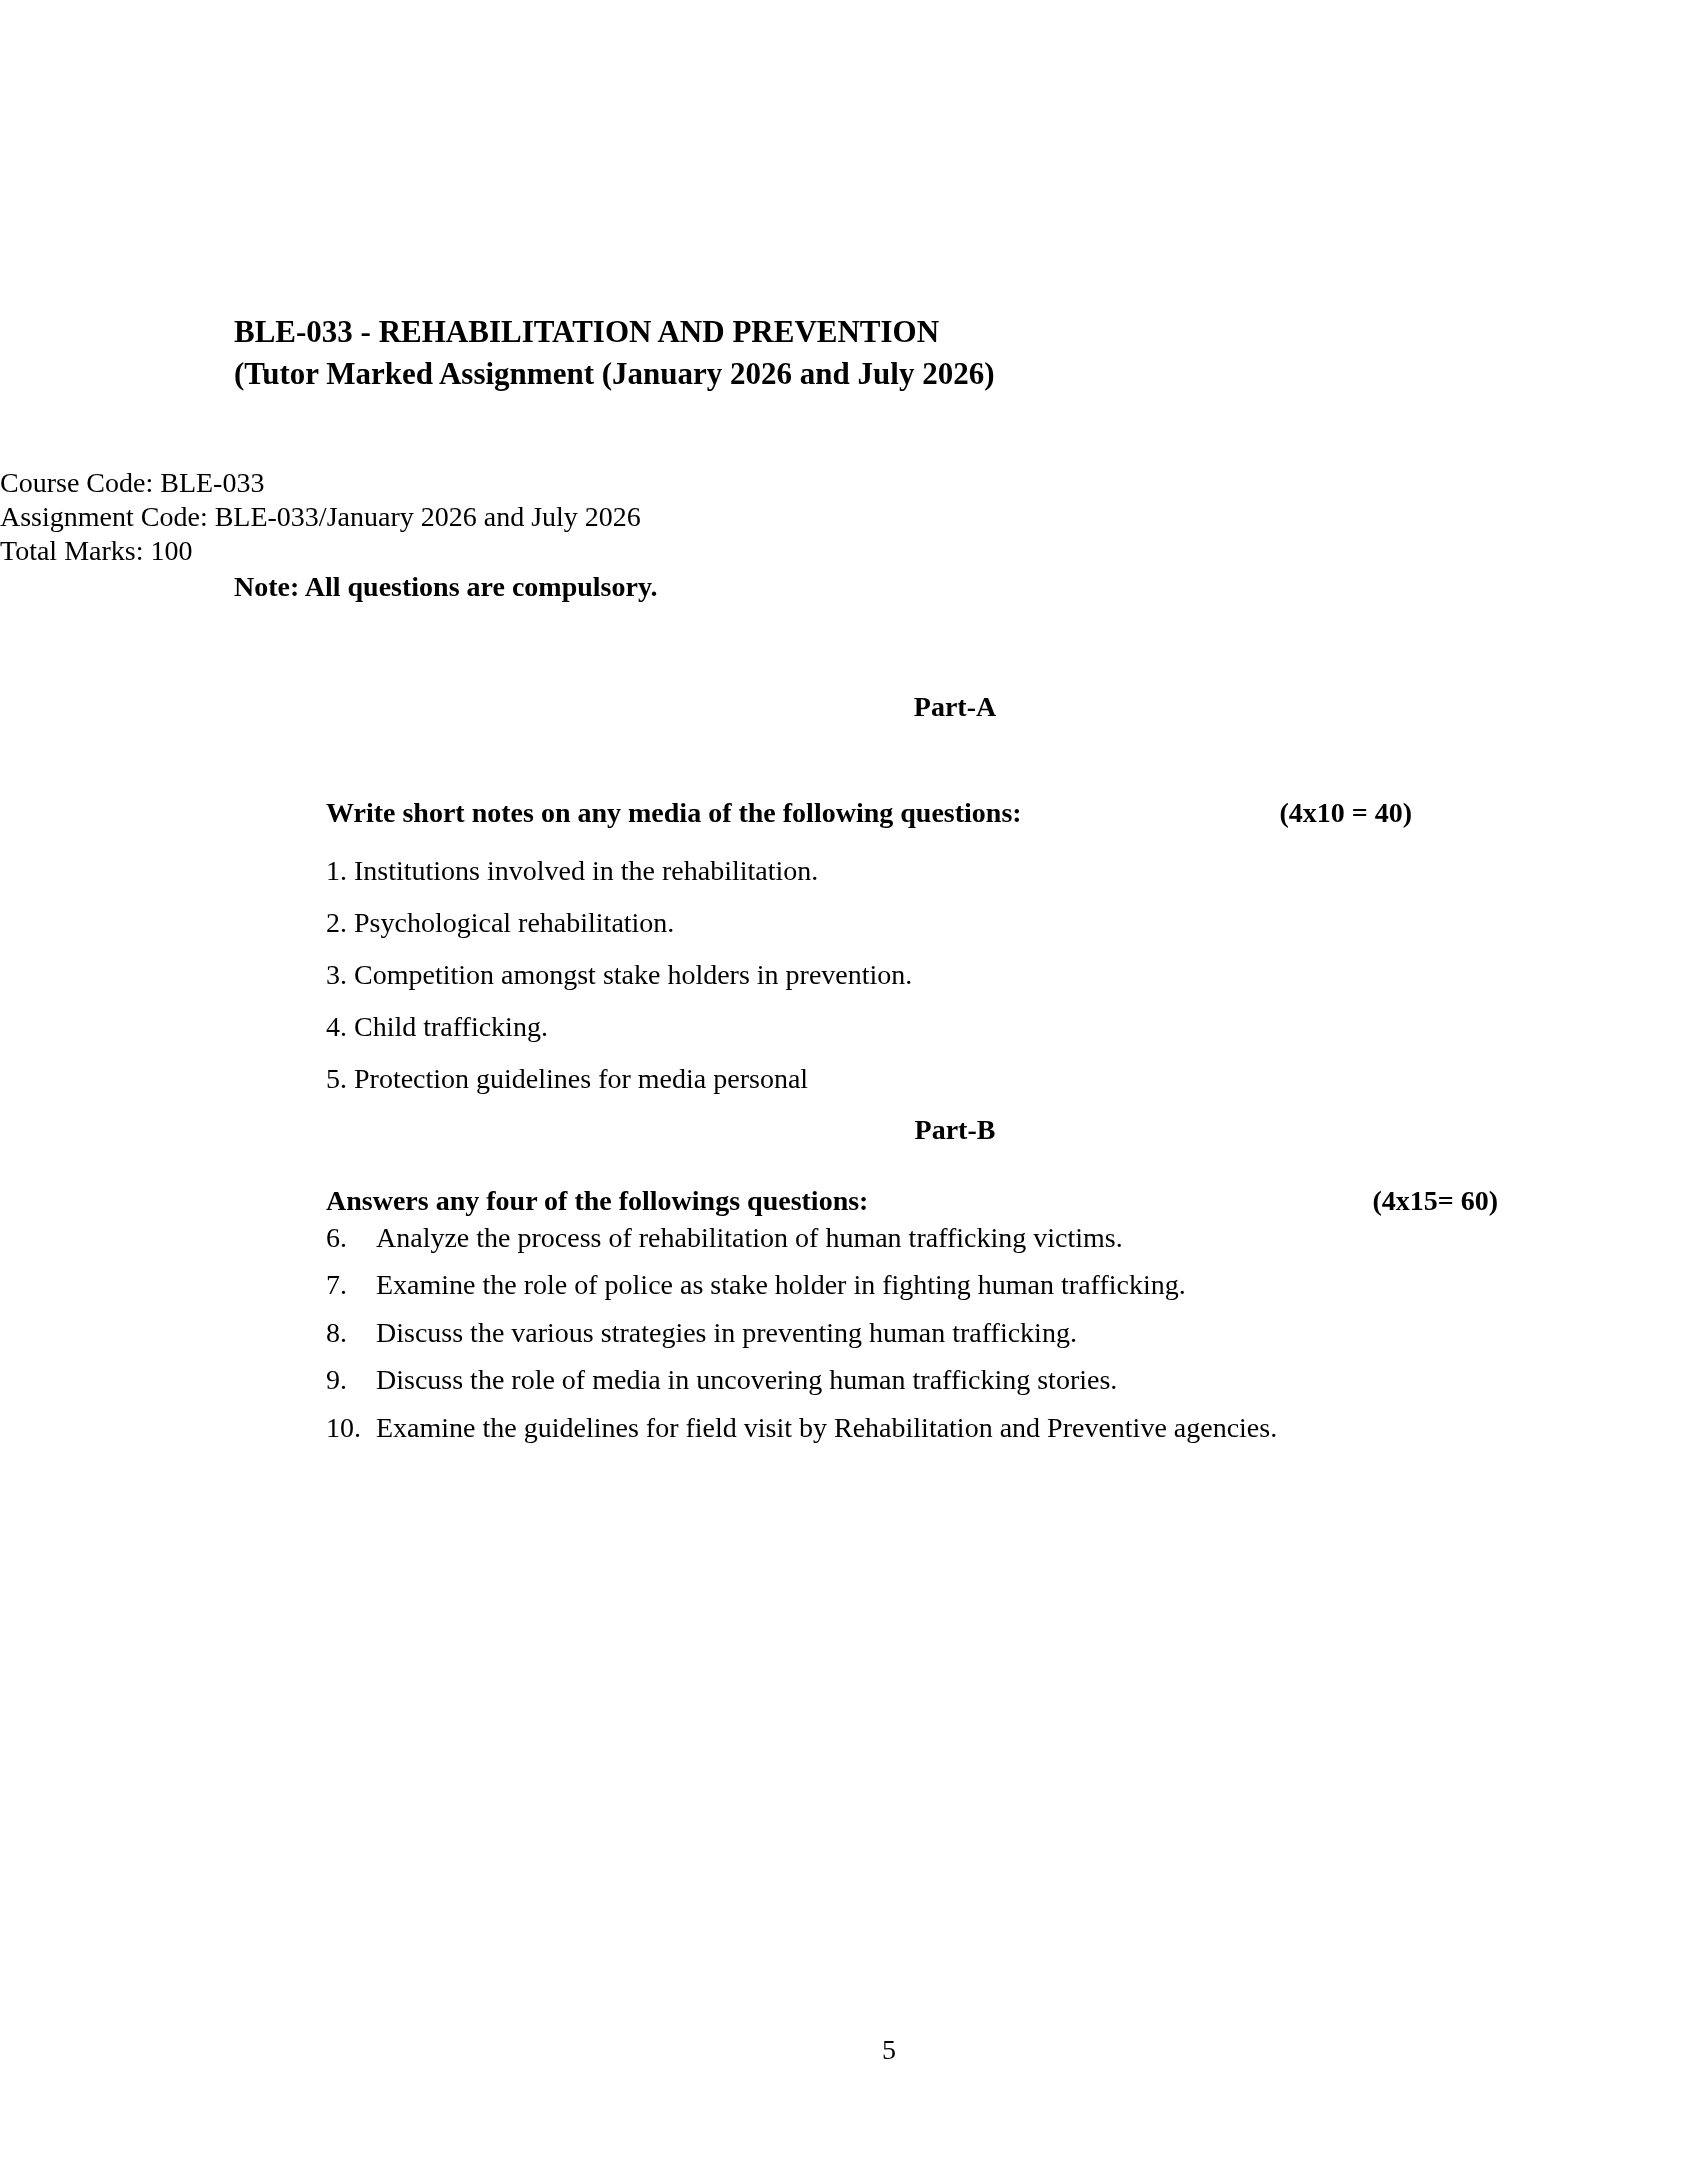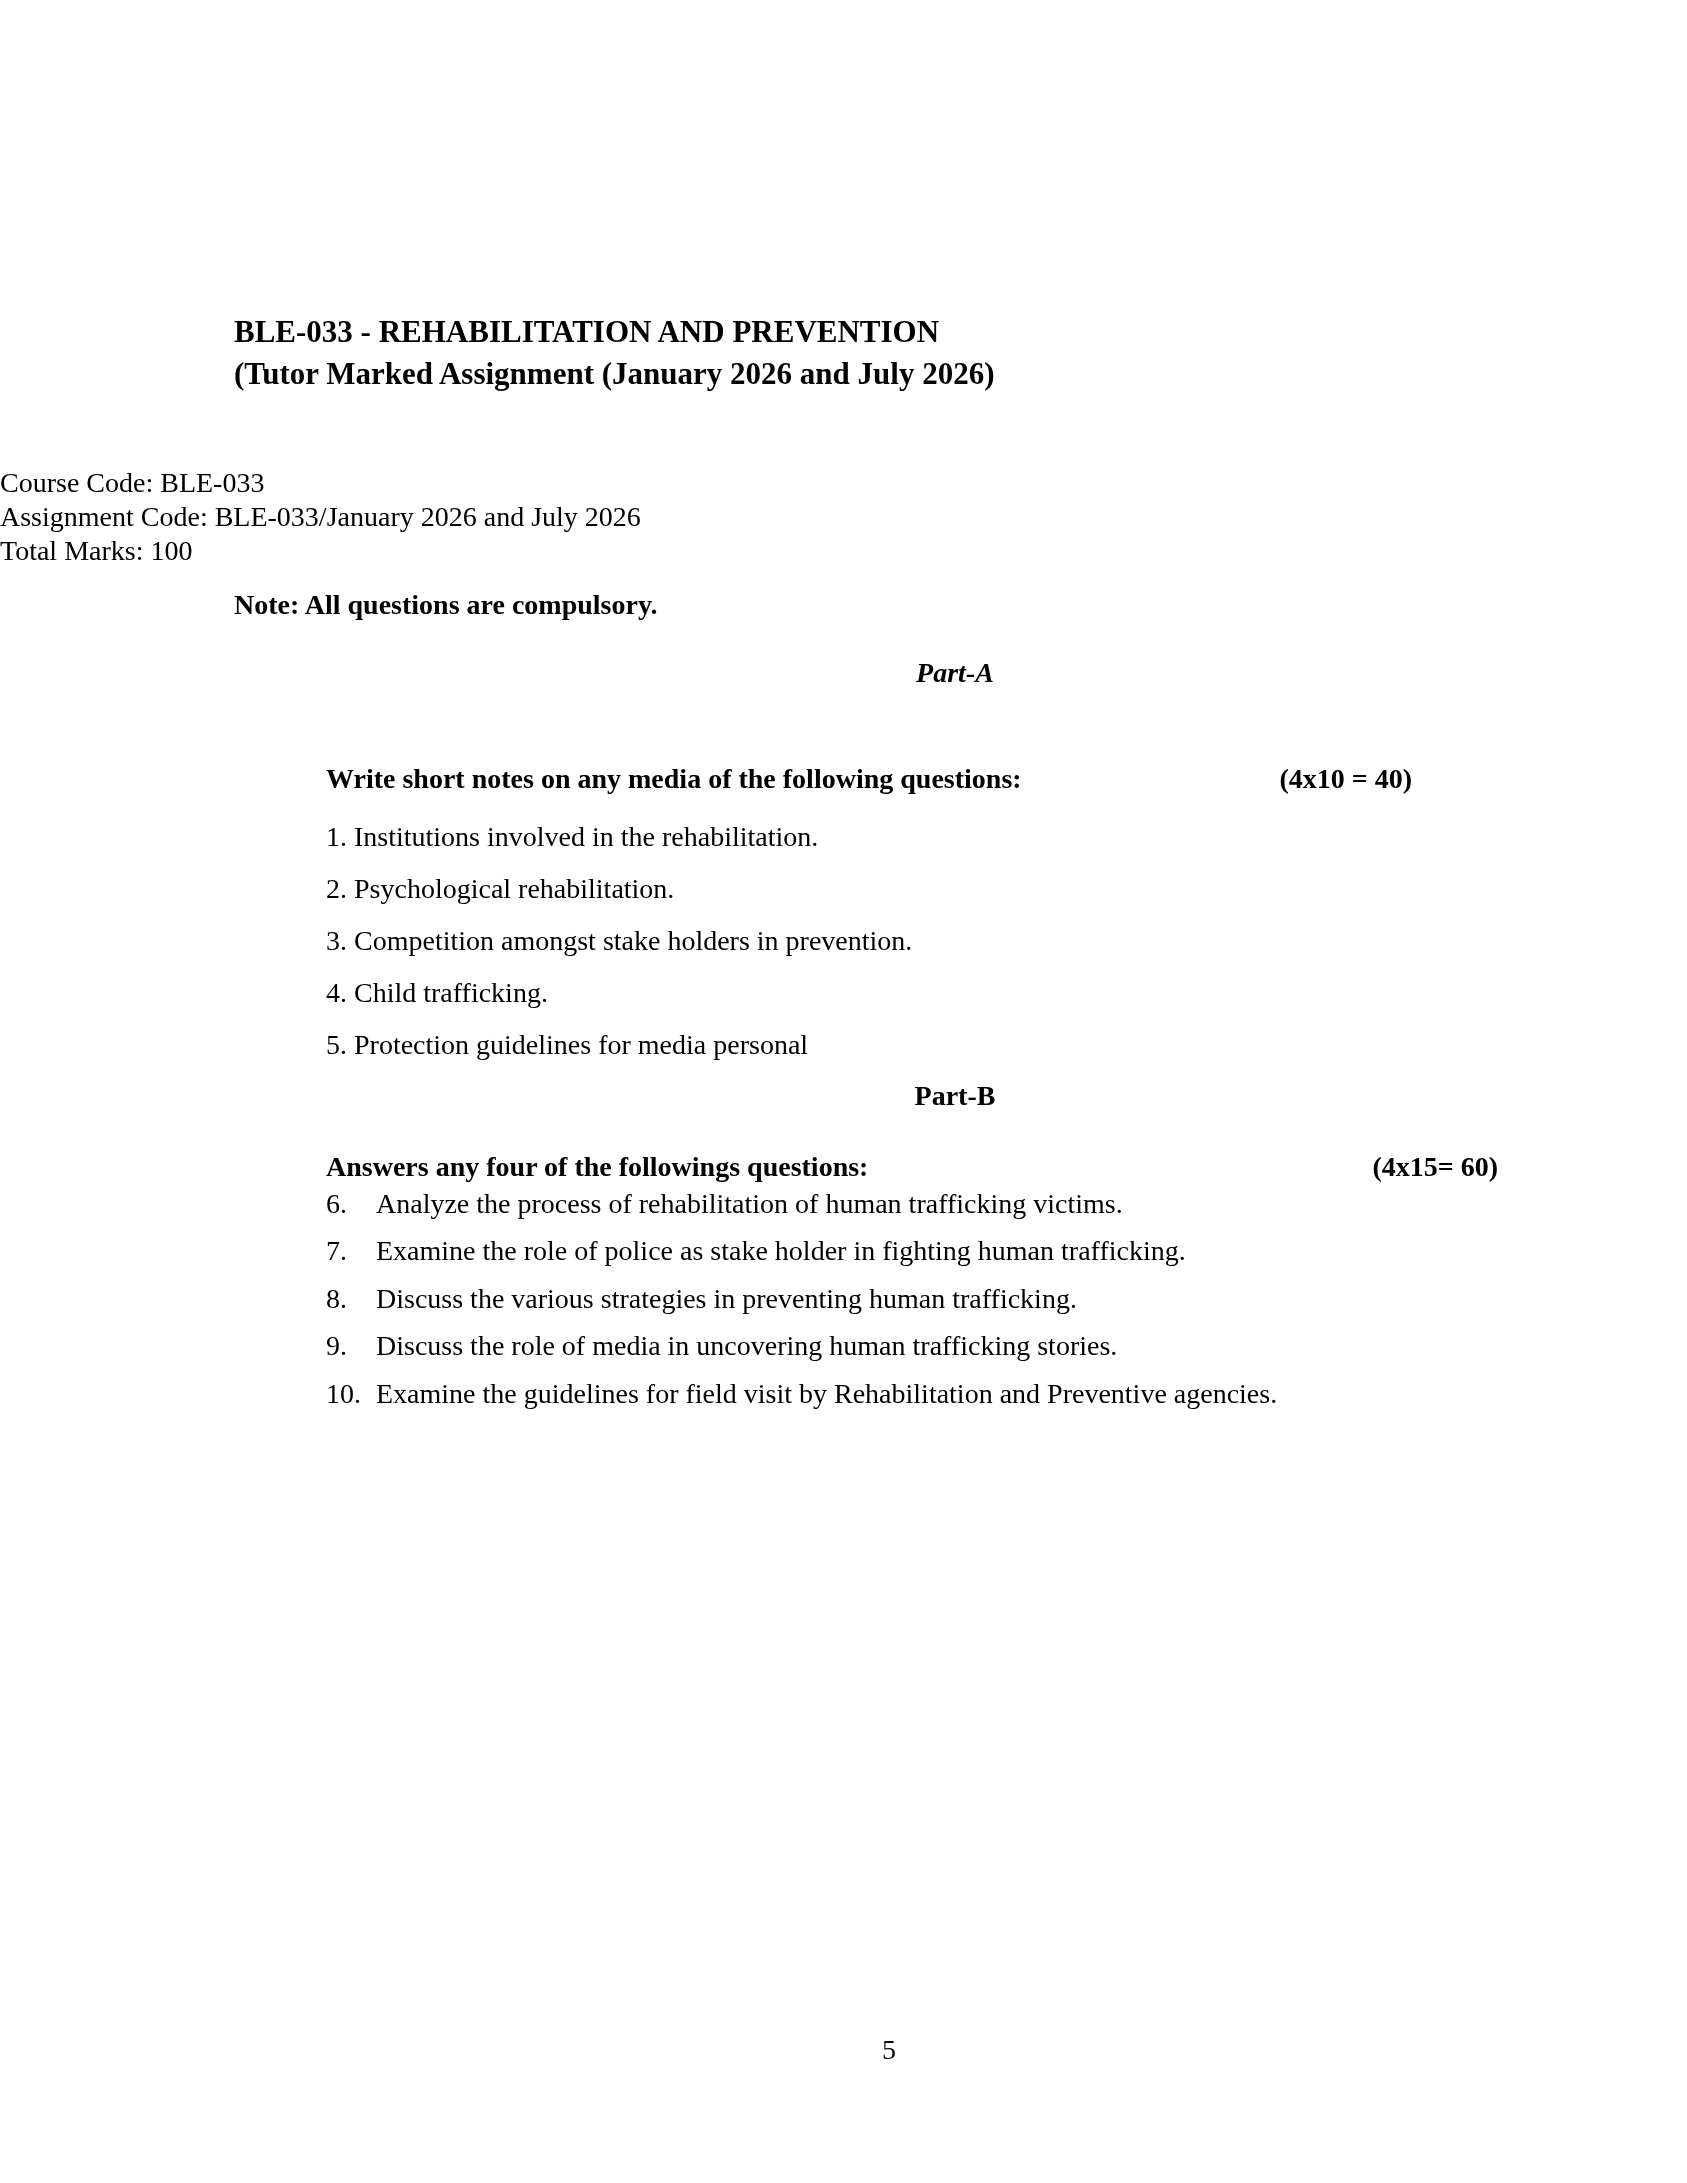--- a/index.html
+++ b/index.html
@@ -24,31 +24,31 @@
     line-height: 42px;
   }
   .header-right {
     margin-top: 71px;
     margin-right: 139px;
     text-align: left;
     font-weight: normal;
     line-height: 34px;
   }
   .note-line {
-    margin-top: 21px;
+    margin-top: 3px;
     margin-left: 234px;
     font-weight: bold;
   }
   .part-heading {
     margin-left: 326px;
     margin-right: 103px;
     text-align: center;
     font-weight: bold;
   }
-  .part-a-heading { margin-top: 36px; font-style: italic; }
+  .part-a-heading { margin-top: 88px; }
   .part-b-heading { margin-top: 13px; }
   .section-instruction {
     display: flex;
     justify-content: space-between;
     font-weight: bold;
     margin-left: 326px;
     line-height: 34px;
   }
   .instr-a { margin-top: 73px; margin-right: 275px; margin-bottom: 24px; }
   .instr-b { margin-top: 38px; margin-right: 189px; margin-bottom: 2.6px; }

